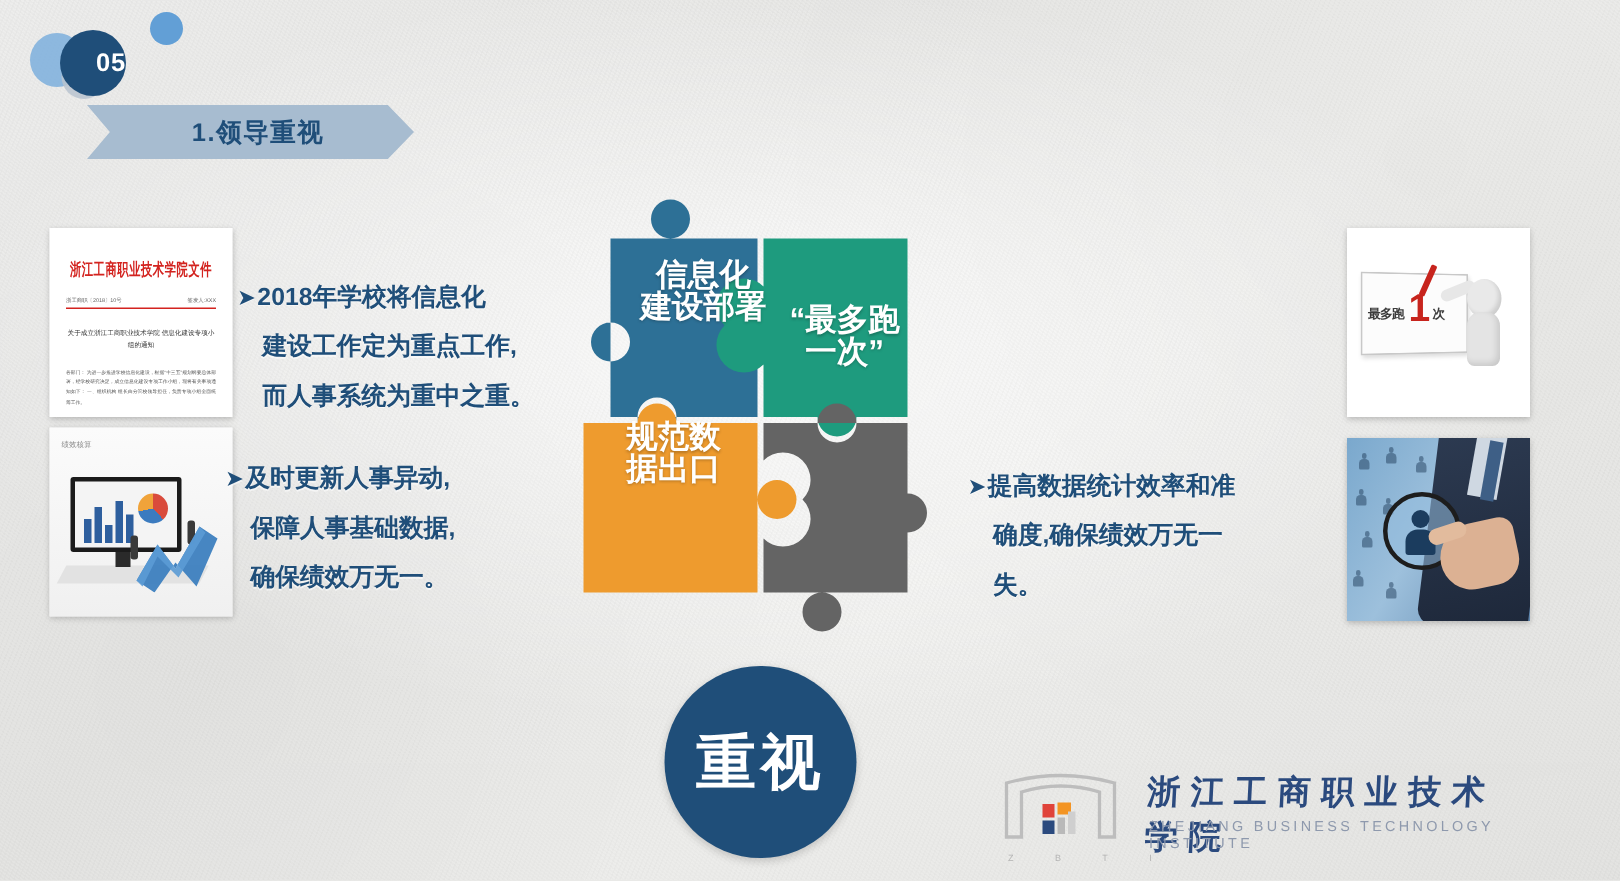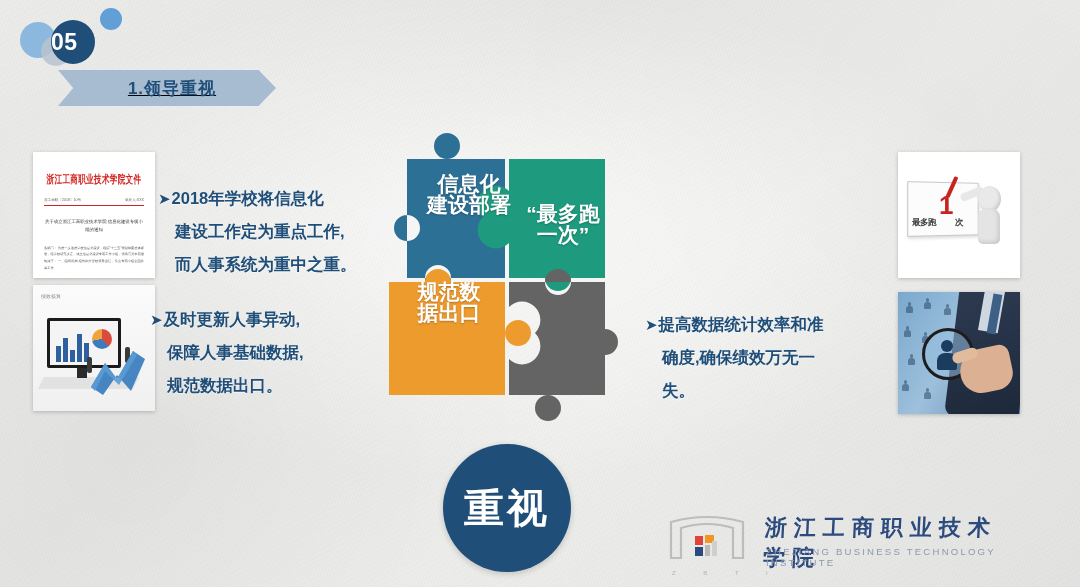--- a/index.html
+++ b/index.html
@@ -35,47 +35,46 @@
   }
 
   
   .deco-circle { position: absolute; border-radius: 50%; }
   .deco-c1 { left: 20px;  top: 22px;  width: 36px; height: 36px; background: #7fb1dd; opacity: .88; }
   .deco-c2 { left: 41px;  top: 36px;  width: 30px; height: 30px; background: #b9c3cf; opacity: .85; }
   .deco-c3 { left: 100px; top: 8px;   width: 22px; height: 22px; background: #5b9bd5; opacity: .95; }
 
   .badge {
     position: absolute;
-    left: 51px; top: 20px;
+    left: 40px; top: 20px;
     width: 44px; height: 44px;
     border-radius: 50%;
     background: #1f4e79;
     color: #ffffff;
-    display: flex; align-items: center; justify-content: flex-start;
-    font-size: 23px; font-weight: bold; letter-spacing: .5px;
+    display: flex; align-items: center; justify-content: flex-end;
+    font-size: 17px; font-weight: bold; letter-spacing: .5px;
   }
 
   .slide-title {
     position: absolute;
     left: 116px; top: 24px;
     font-size: 29px;
     font-weight: bold;
     color: #1f4e79;
     letter-spacing: 2px;
     text-shadow: 0 1px 0 rgba(255,255,255,.7);
   }
 
   .subtitle-banner {
     position: absolute;
     left: 58px; top: 70px;
     width: 218px; height: 36px;
     background: #a7bcd0;
     display: flex; align-items: center; justify-content: center;
     clip-path: polygon(0 0, 92% 0, 100% 50%, 92% 100%, 0 100%, 7% 50%);
-    text-decoration: underline;
   }
   .subtitle-banner span {
     font-size: 17px;
     font-weight: bold;
     color: #1f4e79;
     letter-spacing: 1px;
     padding-left: 10px;
   }
 
   
@@ -112,21 +111,21 @@
   .ch-stand { position:absolute; left:44px; top:83px; width:10px; height:10px; background:#2a2a2a; }
   .ch-base  { position:absolute; left:8px; top:92px; width:95px; height:12px; background:#e2e2e2; transform:skewX(-28deg); }
   .ch-arrow { position:absolute; left:56px; top:62px; width:58px; height:48px; }
   .ch-person { position:absolute; width:5px; height:16px; background:#3a3a3a; border-radius:2px; }
 
   
   .wb-bg { position:absolute; inset:0; background:#ffffff; }
   .wb-board { position:absolute; left:10px; top:30px; width:72px; height:54px;
               background:#fcfcfc; border:1.5px solid #c8c8c8; box-shadow:1px 2px 3px rgba(0,0,0,.14);
               transform: perspective(160px) rotateY(8deg); }
-  .wb-text { position:absolute; left:14px; top:52px; font-size:8.5px; font-weight:bold; color:#3c3c3c; letter-spacing:-.5px;margin-top:13px; }
+  .wb-text { position:absolute; left:14px; top:52px; font-size:8.5px; font-weight:bold; color:#3c3c3c; letter-spacing:-.5px; }
   .wb-one  { position:absolute; left:41px; top:40px; font-size:26px; font-weight:bold; color:#c7241d; line-height:1; }
   .wb-head { position:absolute; left:80px; top:34px; width:23px; height:26px; background:#e9e9e9; border-radius:50%; box-shadow:inset -2px -2px 3px rgba(0,0,0,.12); }
   .wb-body { position:absolute; left:80px; top:56px; width:22px; height:36px; background:#e4e4e4; border-radius:9px 9px 5px 5px; box-shadow:inset -2px -2px 4px rgba(0,0,0,.12); }
   .wb-arm  { position:absolute; left:62px; top:38px; width:24px; height:8px; background:#e7e7e7; border-radius:4px; transform:rotate(-22deg); }
   .wb-pen  { position:absolute; left:52px; top:24px; width:4px; height:22px; background:#c7241d; border-radius:1px; transform:rotate(24deg); }
 
   
   .hr-bg { position:absolute; inset:0; background:linear-gradient(120deg,#7aa8cd 0%,#9dc0dc 45%,#5e85ac 100%); }
   .hr-suit { position:absolute; right:-6px; top:-6px; width:74px; height:134px; background:linear-gradient(160deg,#2d3b52 0%,#1d2739 100%); transform:rotate(7deg); border-radius:10px; }
   .hr-shirt{ position:absolute; right:18px; top:-8px; width:20px; height:48px; background:#cfd8e2; transform:rotate(10deg); }
@@ -313,21 +312,21 @@
     </div>
     <div class="bl-line indent">建设工作定为重点工作,</div>
     <div class="bl-line indent">而人事系统为重中之重。</div>
   </div>
 
   <div class="bullet-block blk-bl">
     <div class="bl-line">
       <span class="bl-arrow">➤</span><span>及时更新人事异动,</span>
     </div>
     <div class="bl-line indent">保障人事基础数据,</div>
-    <div class="bl-line indent">规范数据出口。</div>
+    <div class="bl-line indent">确保绩效万无一。</div>
   </div>
 
 
   <div class="bullet-block blk-br">
     <div class="bl-line">
       <span class="bl-arrow">➤</span><span>提高数据统计效率和准</span>
     </div>
     <div class="bl-line indent">确度,确保绩效万无一</div>
     <div class="bl-line indent">失。</div>
   </div>

